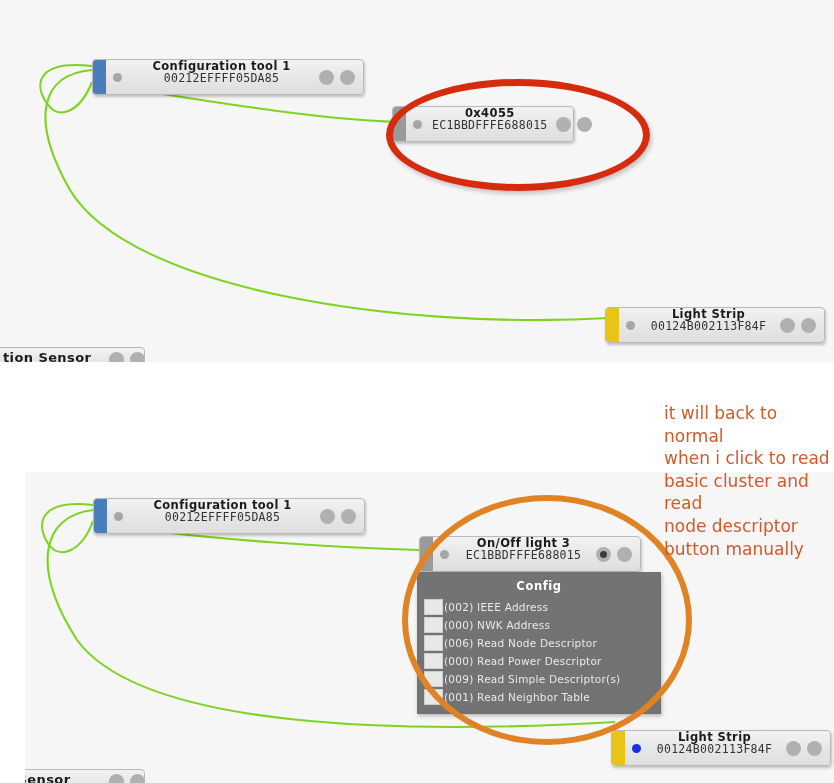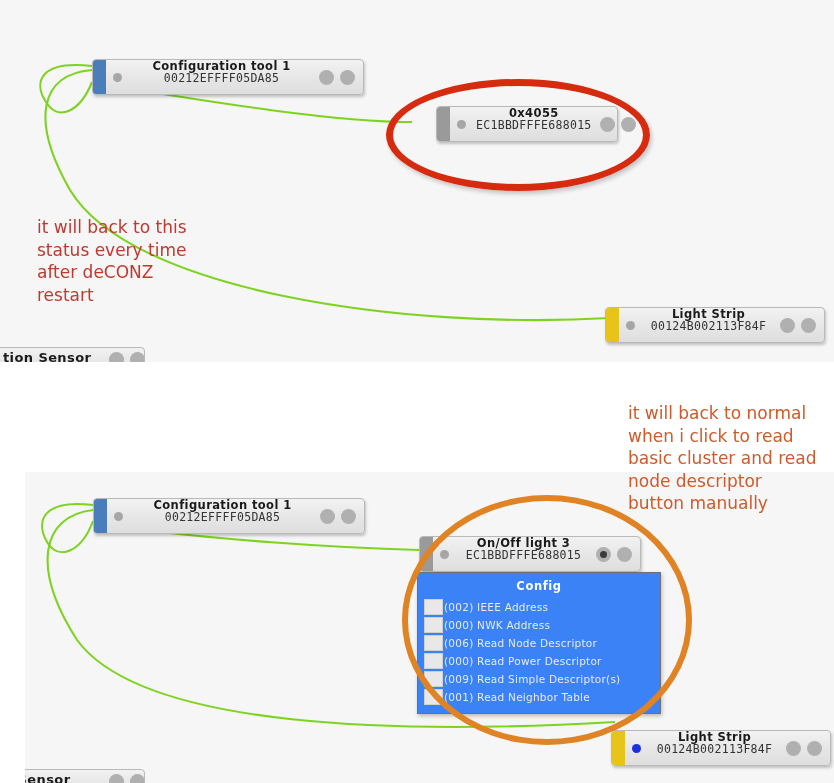--- a/index.html
+++ b/index.html
@@ -106,21 +106,21 @@
     position: absolute;
     left: 4px; top: 4px;
     width: 7px; height: 7px;
     border-radius: 50%;
     background: #3a3a3a;
   }
 
   
   .config-panel {
     position: absolute;
-    background: #3b82f6;
+    background: #737373;
     border: 1px solid #707070;
     box-sizing: border-box;
     padding: 4px 6px 7px 6px;
     box-shadow: 1px 2px 4px rgba(0,0,0,0.25);
   }
   .config-title {
     text-align: center;
     font-size: 11.5px;
     font-weight: bold;
     color: #ffffff;
@@ -213,21 +213,21 @@
       <div class="node-text">
         <div class="node-name">Configuration tool 1</div>
         <div class="node-mac">00212EFFFF05DA85</div>
       </div>
       <div class="node-btns">
         <div class="node-btn"></div>
         <div class="node-btn"></div>
       </div>
     </div>
 
-    <div class="node" style="left:436px; top:106px; width:182px;">
+    <div class="node" style="left:392px; top:106px; width:182px;">
       <div class="node-stripe stripe-gray"></div>
       <div class="node-dot"></div>
       <div class="node-text">
         <div class="node-name">0x4055</div>
         <div class="node-mac">EC1BBDFFFE688015</div>
       </div>
       <div class="node-btns">
         <div class="node-btn"></div>
         <div class="node-btn"></div>
       </div>
@@ -247,24 +247,20 @@
     </div>
 
     <div class="node-partial" style="left:-60px; top:347px; width:205px; height:26px;">
       <div class="partial-name" style="left:62px; top:2px;">tion Sensor</div>
       <div class="partial-btn" style="left:168px; top:4px;"></div>
       <div class="partial-btn" style="left:189px; top:4px;"></div>
     </div>
 
     <div class="ellipse ellipse-red" style="left:386px; top:79px; width:264px; height:112px;"></div>
 
-    <div class="annot annot-red" style="left:37px; top:216px;">it will back to this
-status every time
-after deCONZ
-restart</div>
   </div>
 
   <div class="panel" id="panel-bottom">
 
     <svg class="panel-svg" viewBox="0 0 809 311" preserveAspectRatio="none">
 
       <path d="M 68 33 C 18 27, 10 49, 22 70 C 34 90, 57 79, 68 49" fill="none" stroke="#7ed321" stroke-width="2.1"></path>
 
       <path d="M 68 38 C 16 44, 6 96, 52 168 C 118 258, 380 262, 590 250" fill="none" stroke="#7ed321" stroke-width="2.1"></path>
 
@@ -341,19 +337,19 @@
 
     <div class="node-partial" style="left:-85px; top:297px; width:205px; height:26px;">
       <div class="partial-name" style="left:62px; top:2px;">n Sensor</div>
       <div class="partial-btn" style="left:168px; top:4px;"></div>
       <div class="partial-btn" style="left:189px; top:4px;"></div>
     </div>
 
     <div class="ellipse ellipse-orange" style="left:377px; top:23px; width:290px; height:250px;"></div>
   </div>
 
-  <div class="annot annot-orange" style="left:628px; top:402px;">it will back to normal
+  <div class="annot annot-orange" style="left:664px; top:402px;">it will back to normal
 when i click to read
 basic cluster and read
 node descriptor
 button manually</div>
 
 </div>
 
 </body></html>

